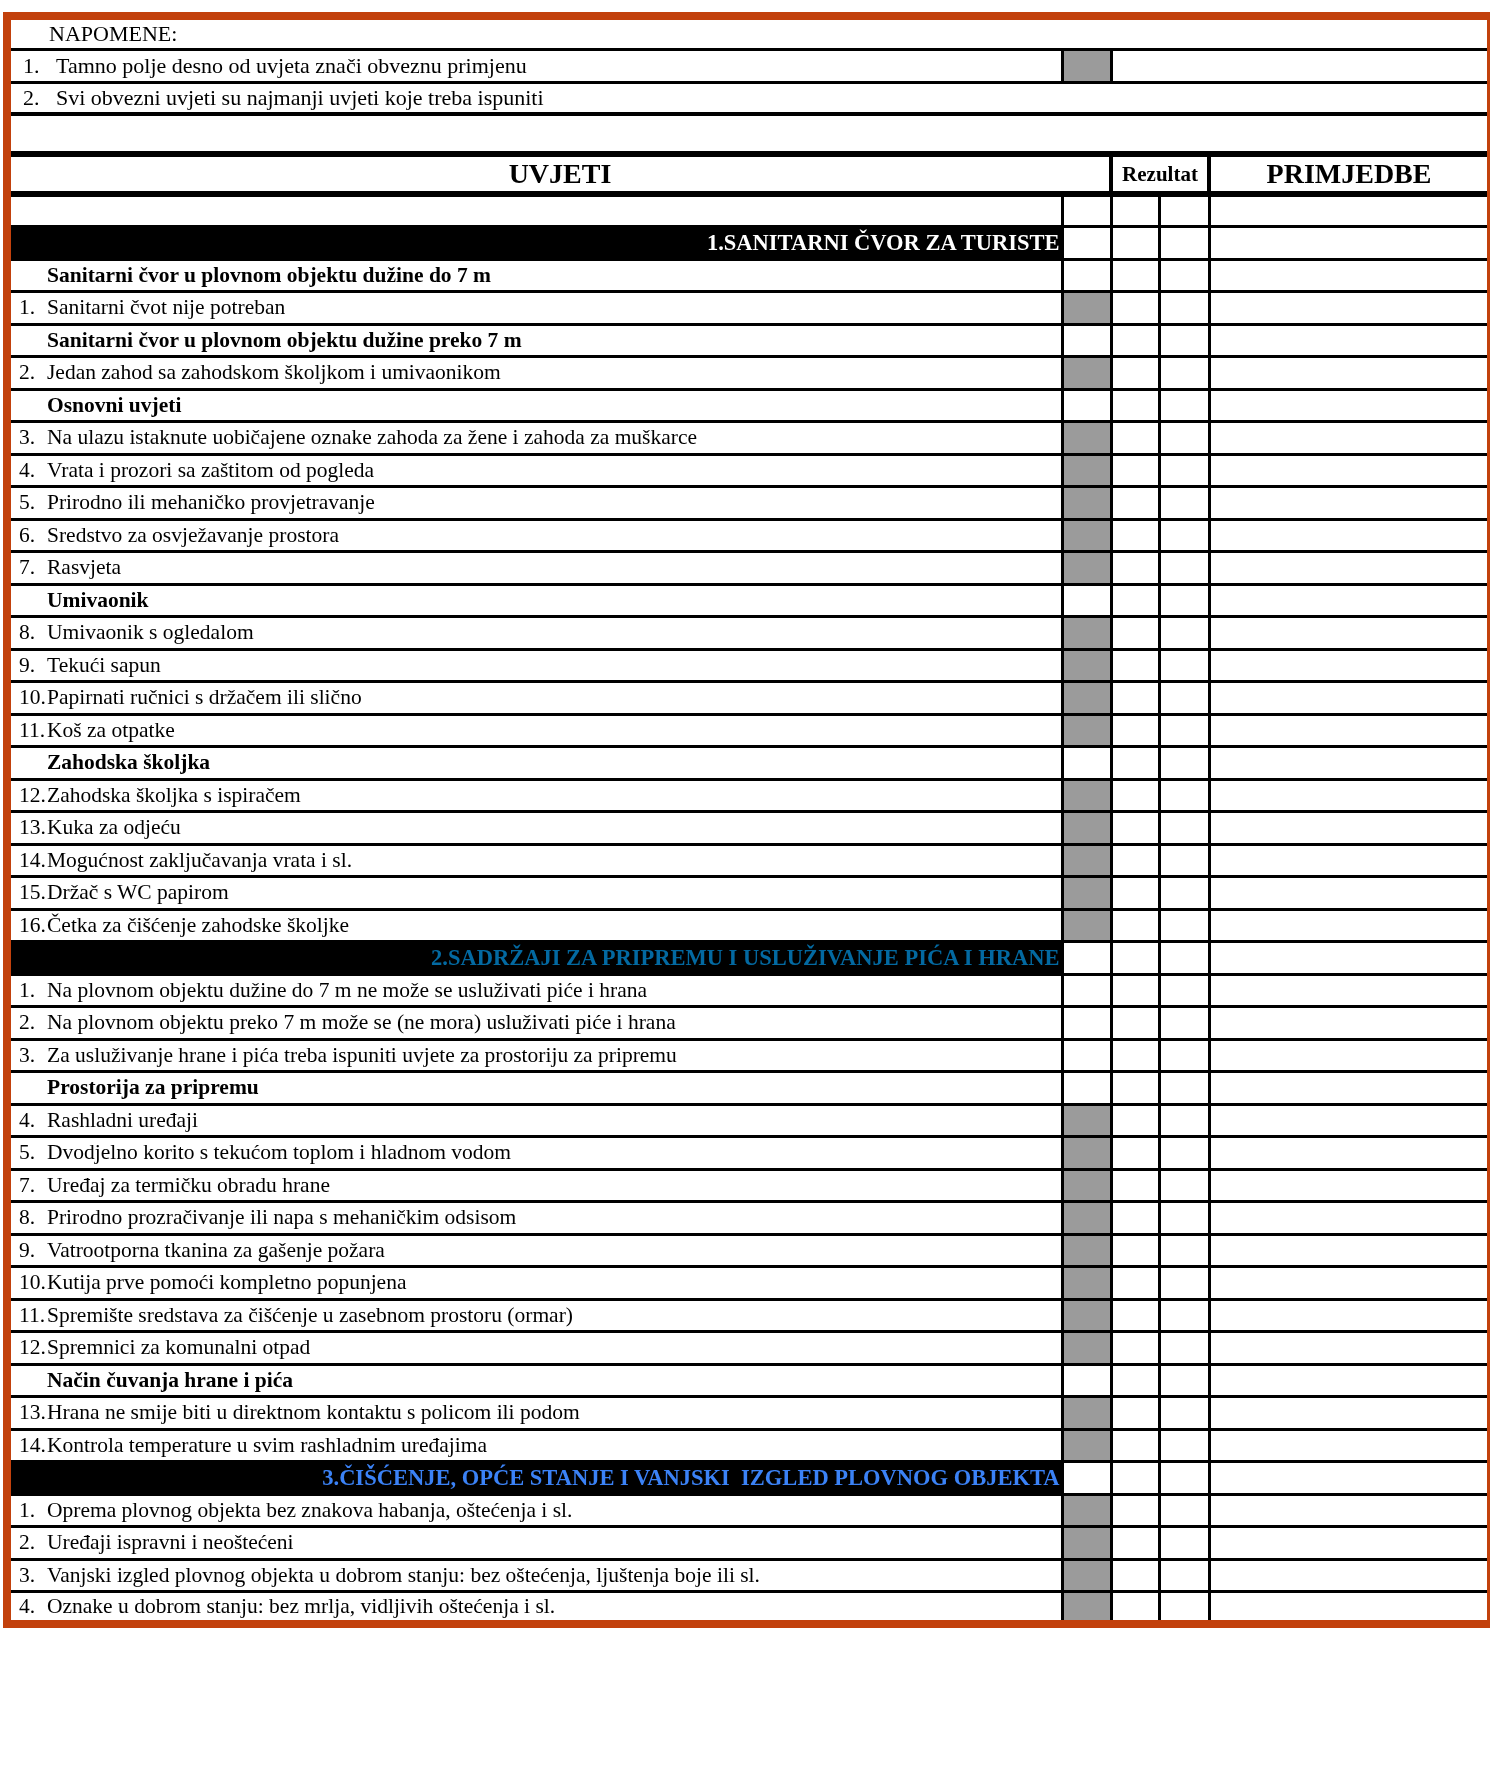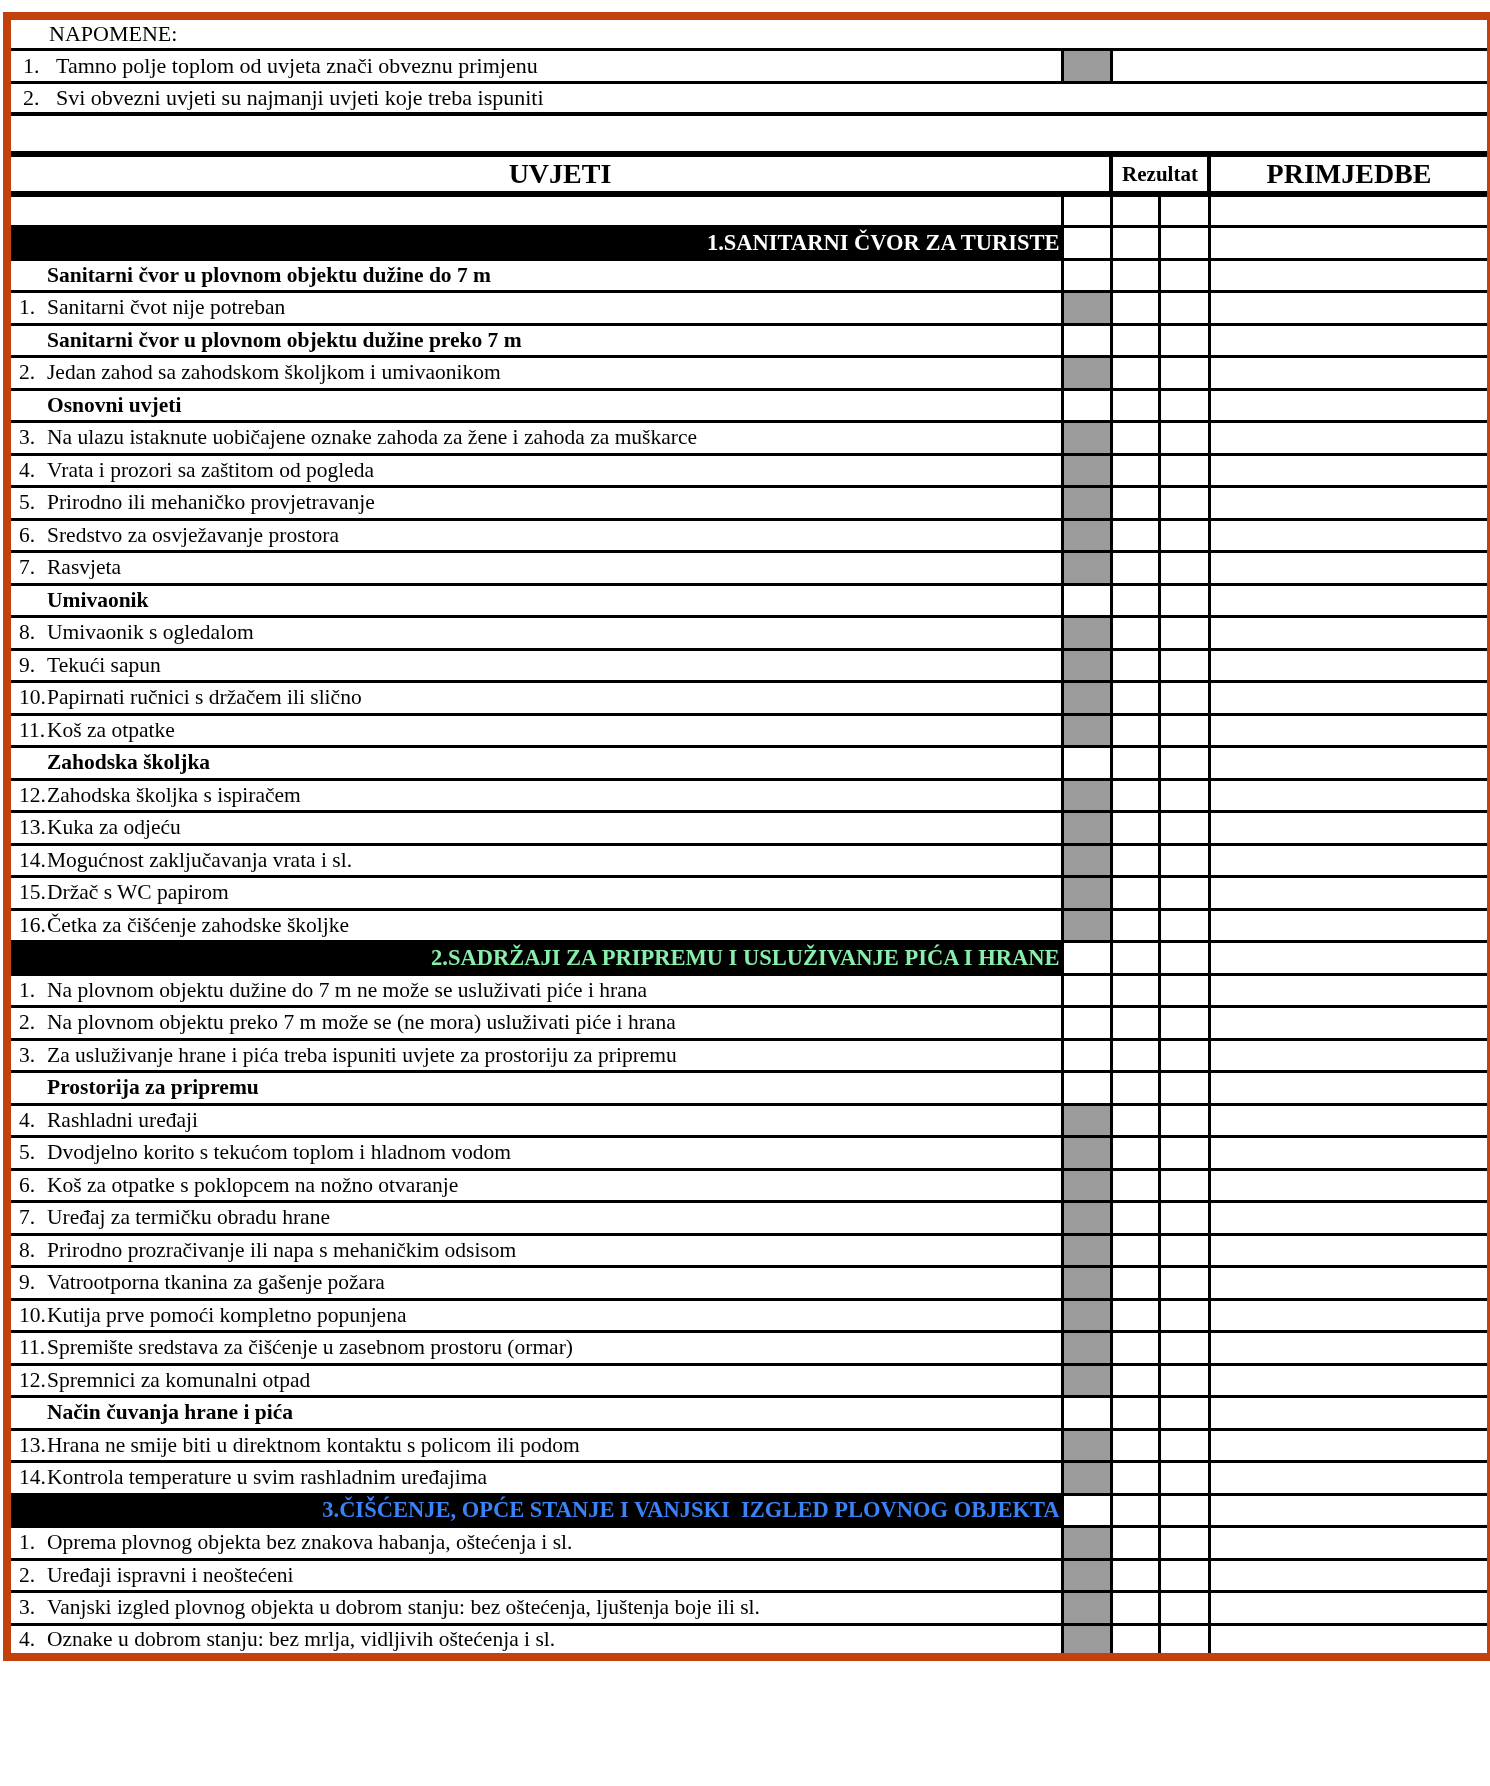--- a/index.html
+++ b/index.html
@@ -38,21 +38,21 @@
       <col style="width:49px">
       <col style="width:48px">
       <col style="width:50px">
       <col style="width:282px">
   </colgroup>
   <tbody>
     <tr>
       <td colspan="5" class="napomene">NAPOMENE:</td>
     </tr>
     <tr>
-      <td class="note-text"><span class="n-note">1.</span><span>Tamno polje toplom od uvjeta znači obveznu primjenu</span></td>
+      <td class="note-text"><span class="n-note">1.</span><span>Tamno polje desno od uvjeta znači obveznu primjenu</span></td>
       <td class="c-mark gray" style="background: rgb(155, 155, 155);"></td>
       <td colspan="3" class="note-rest"></td>
     </tr>
     <tr>
       <td colspan="5" class="note-text" style="border-bottom-width:4px"><span class="n-note">2.</span><span>Svi obvezni uvjeti su najmanji uvjeti koje treba ispuniti</span></td>
     </tr>
     <tr>
       <td colspan="5" class="gap"></td>
     </tr>
     <tr class="head">
@@ -217,21 +217,21 @@
         <td class="c-prim"></td>
       </tr>
       <tr>
         <td class="c-text item"><span class="num">16.</span><span class="lbl">Četka za čišćenje zahodske školjke</span></td>
         <td class="c-mark" style="background: rgb(155, 155, 155);"></td>
         <td class="c-res1"></td>
         <td class="c-res2"></td>
         <td class="c-prim"></td>
       </tr>
       <tr>
-        <td class="c-text section" style="background: rgb(0, 0, 0); color: #86efac;"><span class="num">2.</span><span class="lbl">SADRŽAJI ZA PRIPREMU I USLUŽIVANJE PIĆA I HRANE</span></td>
+        <td class="c-text section" style="background: rgb(0, 0, 0); color: #0369a1;"><span class="num">2.</span><span class="lbl">SADRŽAJI ZA PRIPREMU I USLUŽIVANJE PIĆA I HRANE</span></td>
         <td class="c-mark"></td>
         <td class="c-res1"></td>
         <td class="c-res2"></td>
         <td class="c-prim"></td>
       </tr>
       <tr>
         <td class="c-text item"><span class="num">1.</span><span class="lbl">Na plovnom objektu dužine do 7 m ne može se usluživati piće i hrana</span></td>
         <td class="c-mark"></td>
         <td class="c-res1"></td>
         <td class="c-res2"></td>
@@ -260,27 +260,20 @@
       </tr>
       <tr>
         <td class="c-text item"><span class="num">4.</span><span class="lbl">Rashladni uređaji</span></td>
         <td class="c-mark" style="background: rgb(155, 155, 155);"></td>
         <td class="c-res1"></td>
         <td class="c-res2"></td>
         <td class="c-prim"></td>
       </tr>
       <tr>
         <td class="c-text item"><span class="num">5.</span><span class="lbl">Dvodjelno korito s tekućom toplom i hladnom vodom</span></td>
-        <td class="c-mark" style="background: rgb(155, 155, 155);"></td>
-        <td class="c-res1"></td>
-        <td class="c-res2"></td>
-        <td class="c-prim"></td>
-      </tr>
-      <tr>
-        <td class="c-text item"><span class="num">6.</span><span class="lbl">Koš za otpatke s poklopcem na nožno otvaranje</span></td>
         <td class="c-mark" style="background: rgb(155, 155, 155);"></td>
         <td class="c-res1"></td>
         <td class="c-res2"></td>
         <td class="c-prim"></td>
       </tr>
       <tr>
         <td class="c-text item"><span class="num">7.</span><span class="lbl">Uređaj za termičku obradu hrane</span></td>
         <td class="c-mark" style="background: rgb(155, 155, 155);"></td>
         <td class="c-res1"></td>
         <td class="c-res2"></td>

